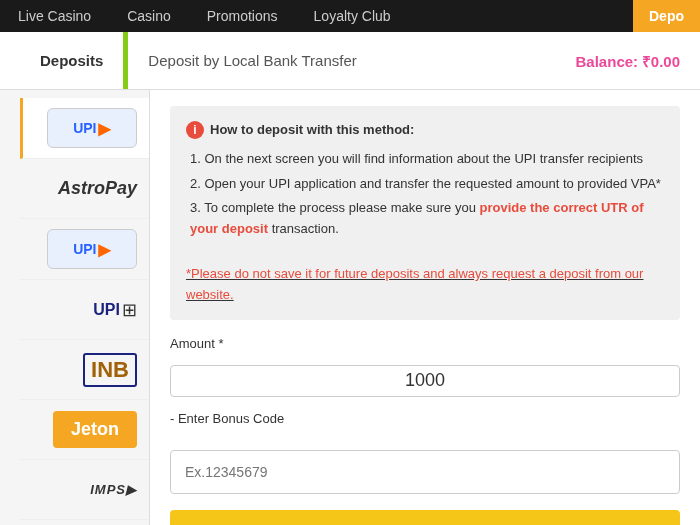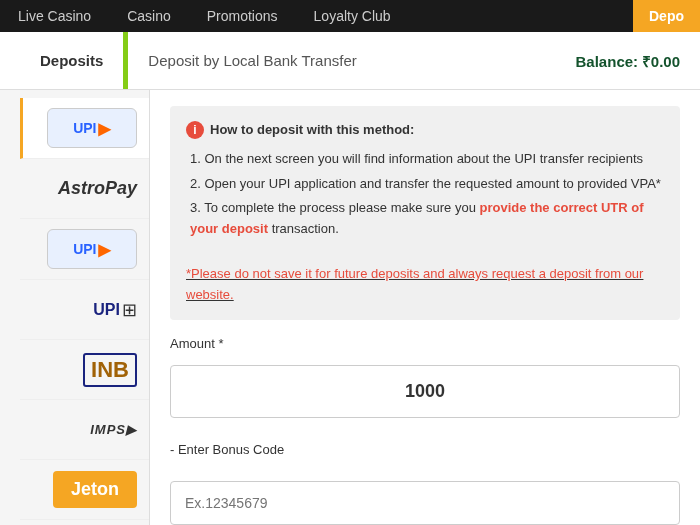--- a/index.html
+++ b/index.html
@@ -106,21 +106,21 @@
     .header-tab-method {
       color: #555;
       font-size: 15px;
       padding: 0 20px;
       height: 100%;
       display: flex;
       align-items: center;
     }
     .header-balance {
       margin-left: auto;
-      color: #14532d;
+      color: #ec4899;
       font-size: 15px;
       font-weight: bold;
     }
 
     
     .modal-body {
       display: flex;
       flex: 1;
       background: #fff;
       overflow: hidden;
@@ -254,29 +254,28 @@
     }
 
     
     .field-label {
       font-size: 13px;
       color: #333;
       margin-bottom: 14px;
     }
     .amount-input {
       width: 100%;
-      height: 53px;
+      height: 32px;
       border: 1px solid #ccc;
       border-radius: 4px;
       text-align: center;
       font-size: 18px;
       color: #333;
       outline: none;
-      margin-bottom: 24px;
-      font-weight: bold;
+      margin-bottom: 14px;
     }
 
     .bonus-label {
       font-size: 13px;
       color: #333;
       margin-bottom: 24px;
     }
     .bonus-input {
       width: 100%;
       height: 44px;
@@ -357,25 +356,25 @@
           <span style="font-weight:bold;font-size:16px;color:#1a237e;">UPI</span>
           <span style="font-size:18px;color:#333;">⊞</span>
         </div>
       </div>
 
       <div class="sidebar-item">
         <span class="inb-label">INB</span>
       </div>
 
       <div class="sidebar-item">
+        <div class="jeton-btn">Jeton</div>
+      </div>
+
+      <div class="sidebar-item">
         <span class="imps-label">IMPS▶</span>
-      </div>
-
-      <div class="sidebar-item">
-        <div class="jeton-btn">Jeton</div>
       </div>
 
     </div>
 
     <div class="content-area">
 
       
       <div class="info-box">
         <div class="info-header">
           <span class="info-icon">i</span>

